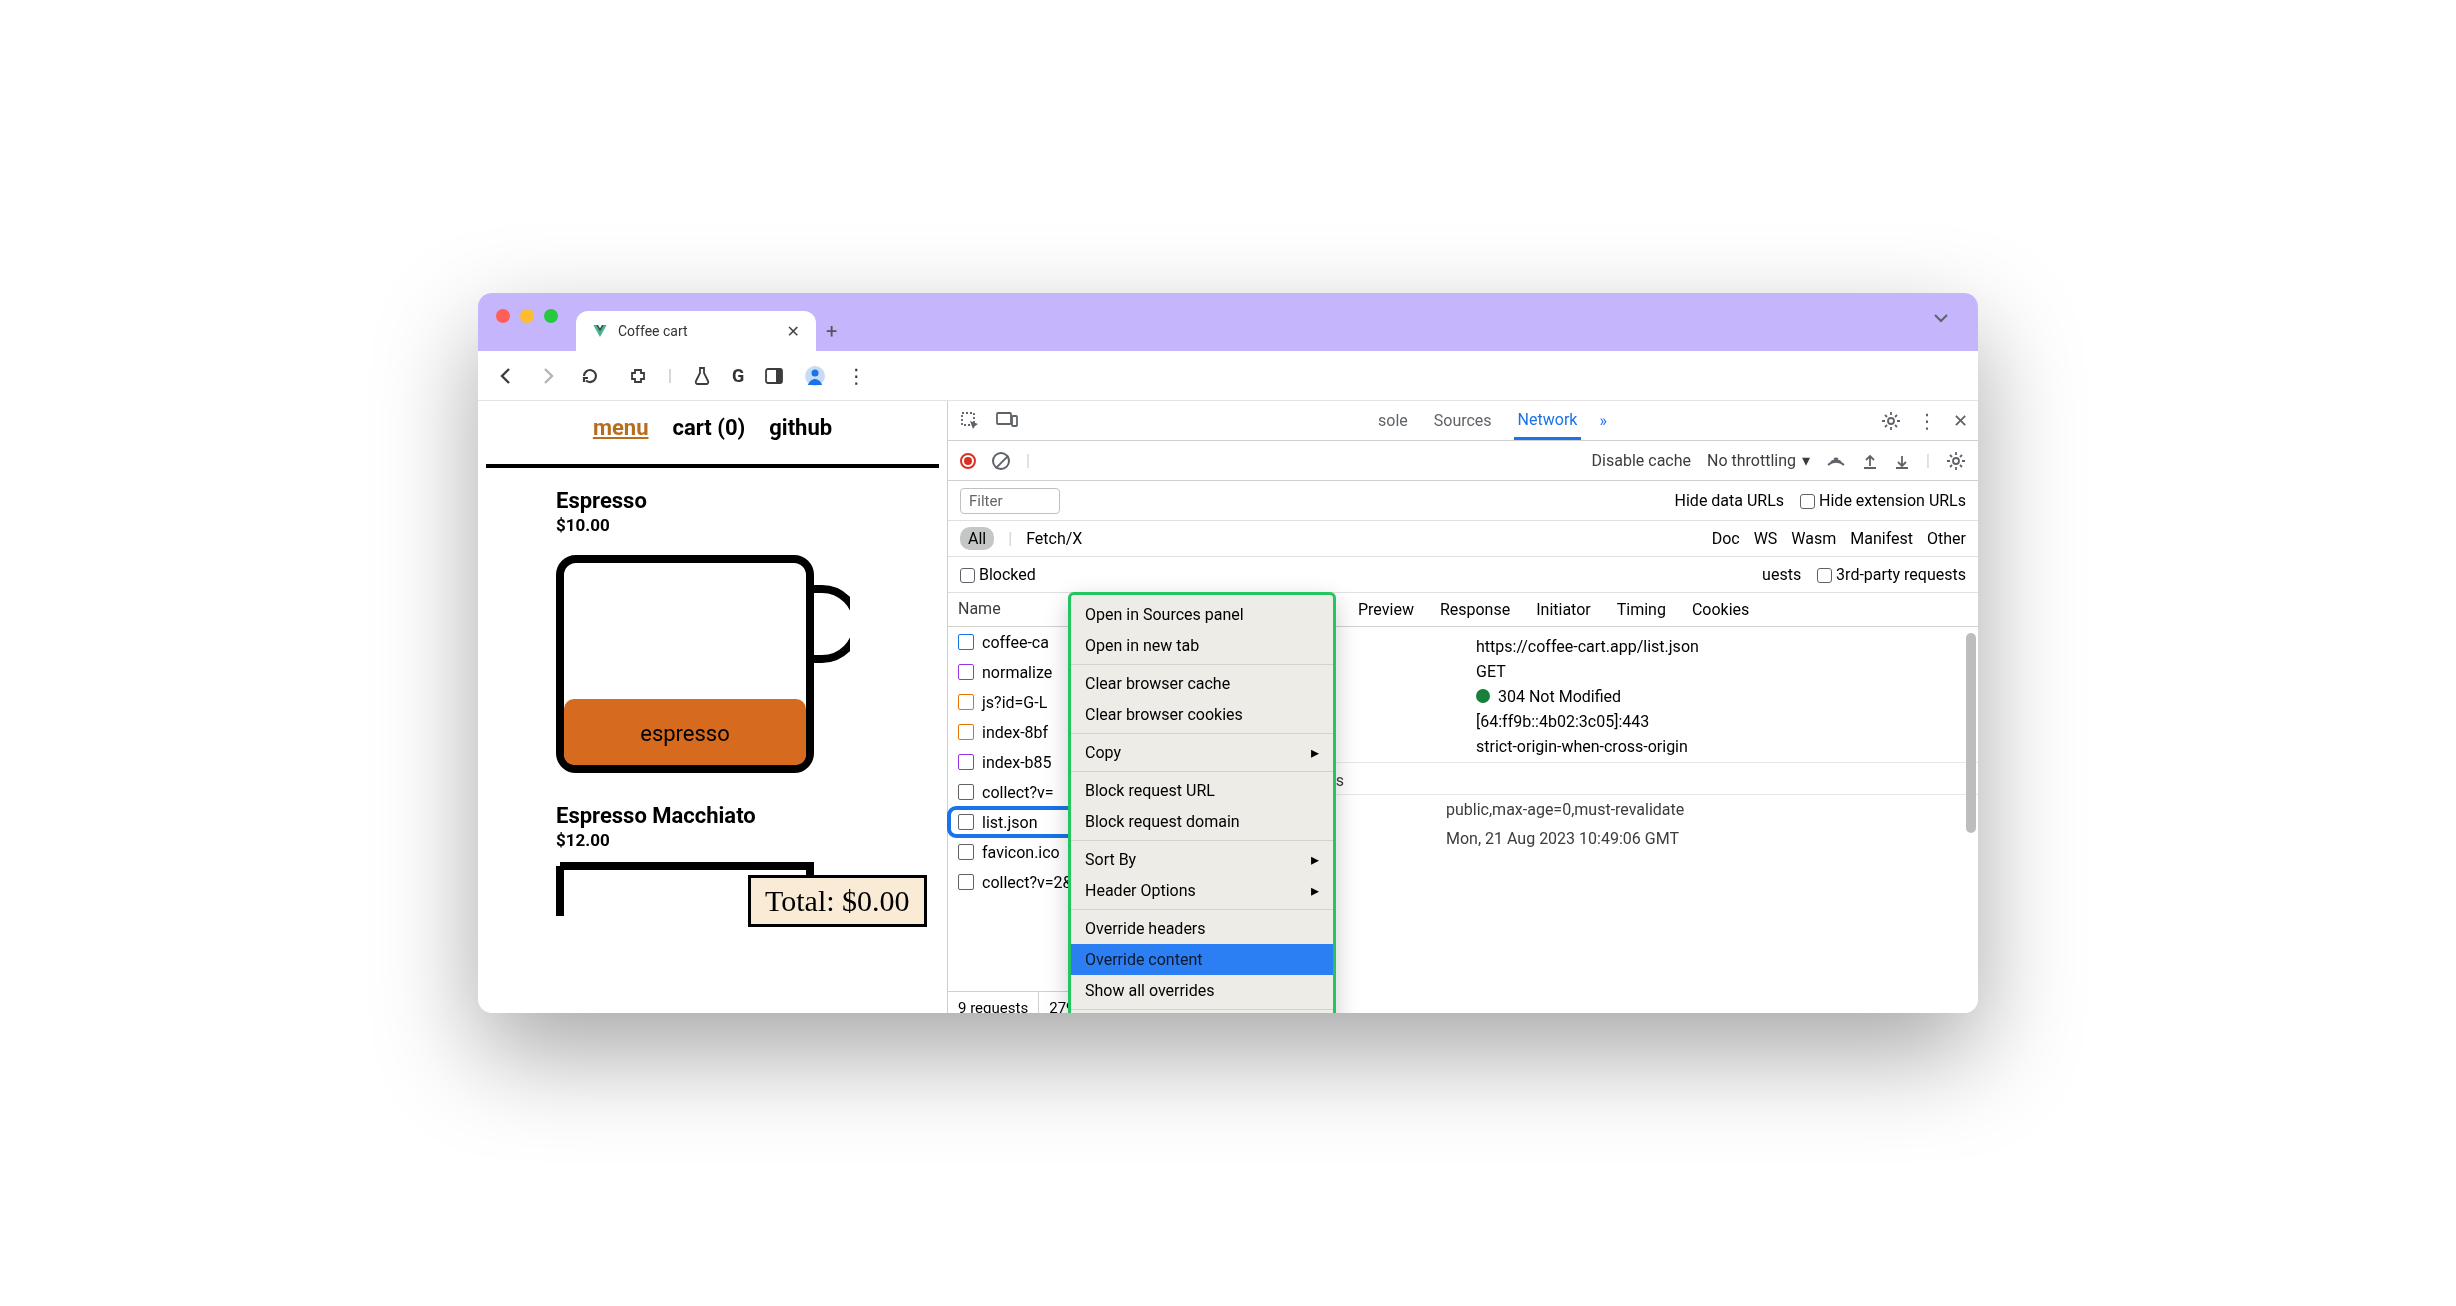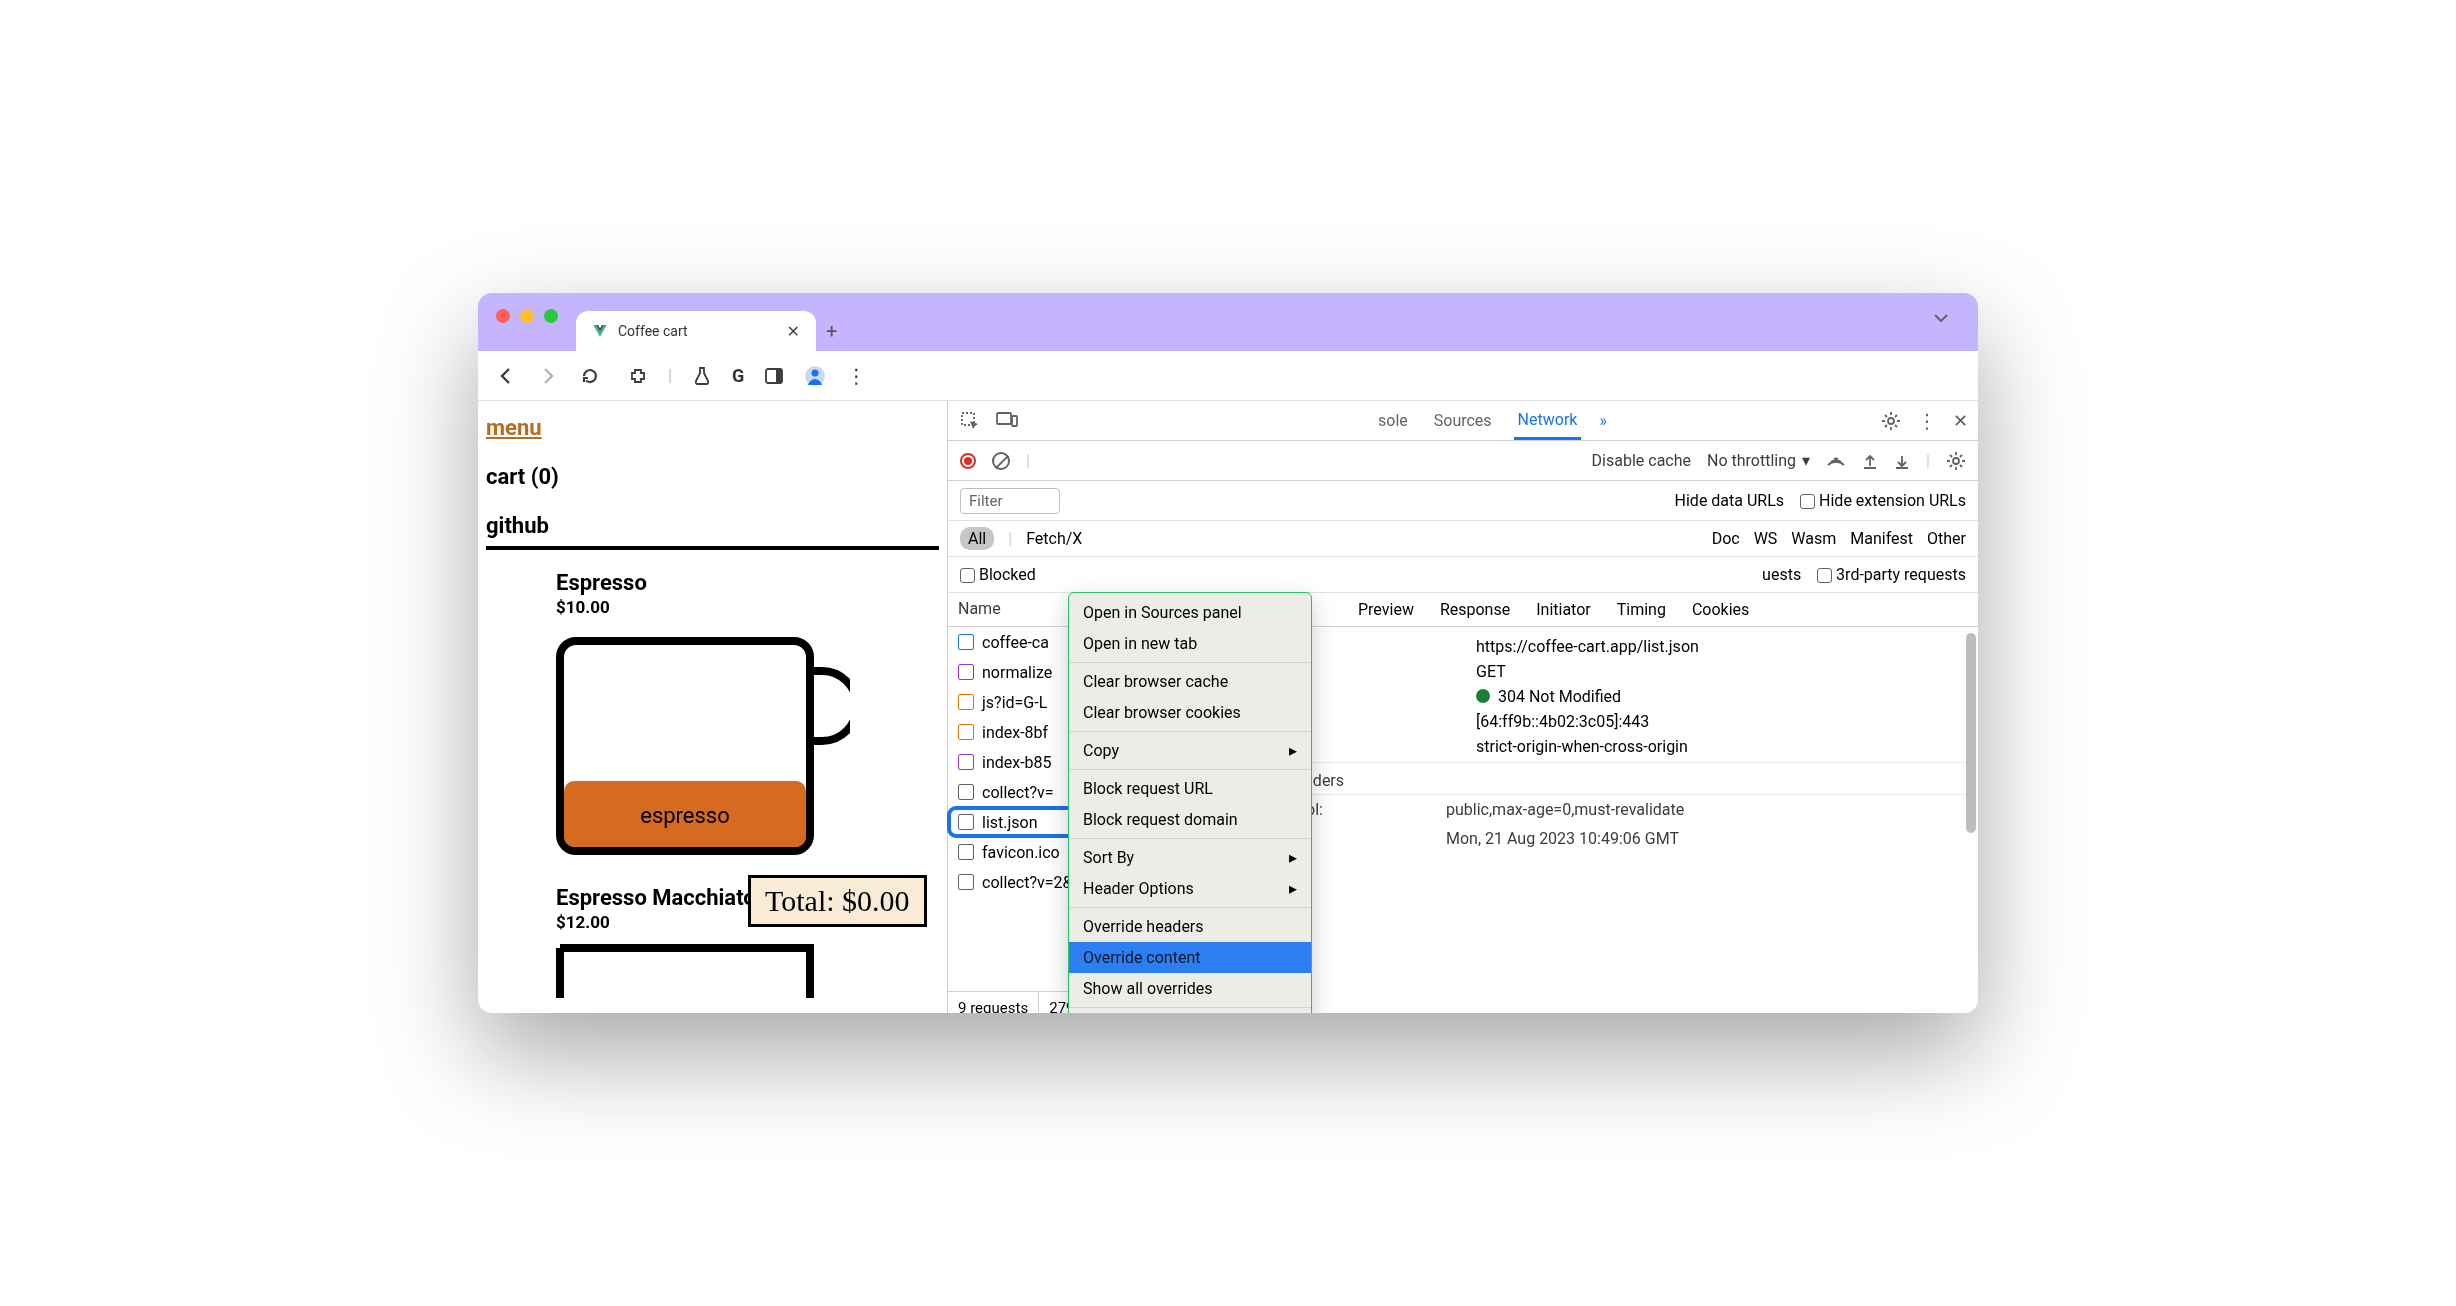--- a/index.html
+++ b/index.html
@@ -16,21 +16,21 @@
   .dropdown-caret { position: absolute; right: 24px; top: 14px; width: 26px; height: 22px; border-radius: 6px; display:flex; align-items:center; justify-content:center; }
   .addrbar { height: 50px; background: #fff; border-bottom: 1px solid #e3e3e3; display: flex; align-items: center; padding: 0 14px; gap: 14px; }
   .navbtn { width: 28px; height: 28px; display: flex; align-items: center; justify-content: center; color: #333; }
   .navbtn.dim { color: #b4b4b4; }
   .omnibox { flex: 1; height: 36px; background: #eef3fb; border-radius: 20px; display: flex; align-items: center; padding: 0 14px; gap: 10px; }
   .url { font-size: 16px; color: #333; }
   .rightctrls { display: flex; align-items: center; gap: 20px; margin-left: 10px; color: #333; }
   .star { color:#1a73e8 }
   .content { display: flex; height: calc(100% - 98px); position: relative; }
   .page { width: 470px; border-right: 1px solid #cfcfcf; position: relative; padding: 8px 0 0 0; font-family: Georgia, 'Times New Roman', serif; }
-  .page-nav { display: flex; gap: 24px; padding: 6px 0 8px 0; border-bottom: 4px solid #000; margin: 0 8px; font-weight: bold; font-size: 22px; justify-content: center; flex-direction: column; }
+  .page-nav { display: flex; gap: 24px; padding: 6px 0 24px 0; border-bottom: 4px solid #000; margin: 0 8px; font-weight: bold; font-size: 22px; justify-content: center; }
   .page-nav .menu-link { color: #b86d1e; text-decoration: underline; }
   .product { padding: 14px 0 0 78px; margin-top: 6px; }
   .prod-name { font-size: 22px; font-weight: bold; }
   .prod-price { font-size: 17px; font-weight: bold; margin-top: 2px; }
   .cup { margin-top: 14px; margin-left: -6px; }
   .totalbox { position: absolute; left: 270px; top: 474px; background: #faebd7; border: 3px solid #000; padding: 6px 14px; font-size: 30px; font-family: Georgia, serif; }
   .devtools { flex: 1; position: relative; background: #fff; }
   .dt-tabs { height: 40px; border-bottom: 1px solid #d0d0d0; display: flex; align-items: center; padding-left: 8px; gap: 18px; position: relative; color:#5f6368; font-size:16px; }
   .dt-tabs .hidden-left { width: 400px; }
   .dt-tab { padding: 8px 4px; }
@@ -62,21 +62,21 @@
   .listfoot { position:absolute; bottom:0; left:0; right:0; height:32px; border-top:1px solid #d0d0d0; display:flex; align-items:center; font-size:15px; }
   .listfoot > div { padding:0 10px; border-right:1px solid #d0d0d0; height:100%; display:flex; align-items:center; }
   .detail { flex:1; position:relative; font-size:16px; }
   .dtabs { height:34px; border-bottom:1px solid #d0d0d0; display:flex; align-items:center; gap:26px; padding-left:30px; position:relative; }
   .section { padding: 10px 0 6px 18px; border-bottom:1px solid #e8e8e8; }
   .sechdr { color:#3c3c3c; }
   .kv { display:flex; padding:5px 0 5px 30px; gap: 8px; }
   .kv .k { width: 220px; color:#3c3c3c; }
   .kv .v { color:#3c3c3c; }
   .statusdot { width:14px; height:14px; border-radius:50%; background:#188038; display:inline-block; margin-right:8px; vertical-align:-1px; }
-  .ctxmenu { position:absolute; left:120px; top:-1px; width:244px; background:#eeece7; border:1px solid #22c55e; border-radius:6px; box-shadow:0 8px 24px rgba(0,0,0,.2); padding:4px 0; z-index:50; font-size:16px; }
+  .ctxmenu { position:absolute; left:120px; top:-1px; width:268px; background:#eeece7; border:3px solid #22c55e; border-radius:6px; box-shadow:0 8px 24px rgba(0,0,0,.2); padding:4px 0; z-index:50; font-size:16px; }
   .ctxitem { padding:6px 14px; display:flex; align-items:center; justify-content:space-between; }
   .ctxitem.selected { background:#2c7ff2; color:#0f172a; }
   .ctxsep { height:1px; background:#d4d2cc; margin:3px 0; }
   .selectoricons { position:absolute; left:12px; top:10px; display:flex; gap:16px; }
   .morechev { font-size:16px; color:#1a73e8; }
   .vue-icon { width:16px; height:16px; }
 </style>
 </head>
 <body>
 

